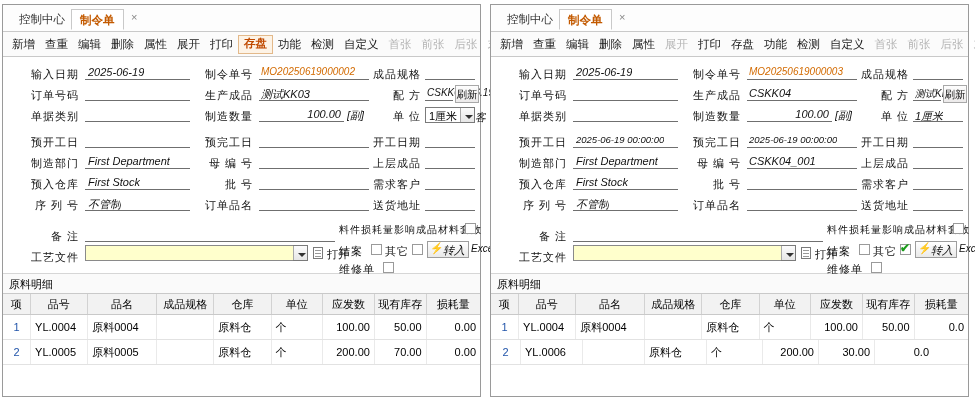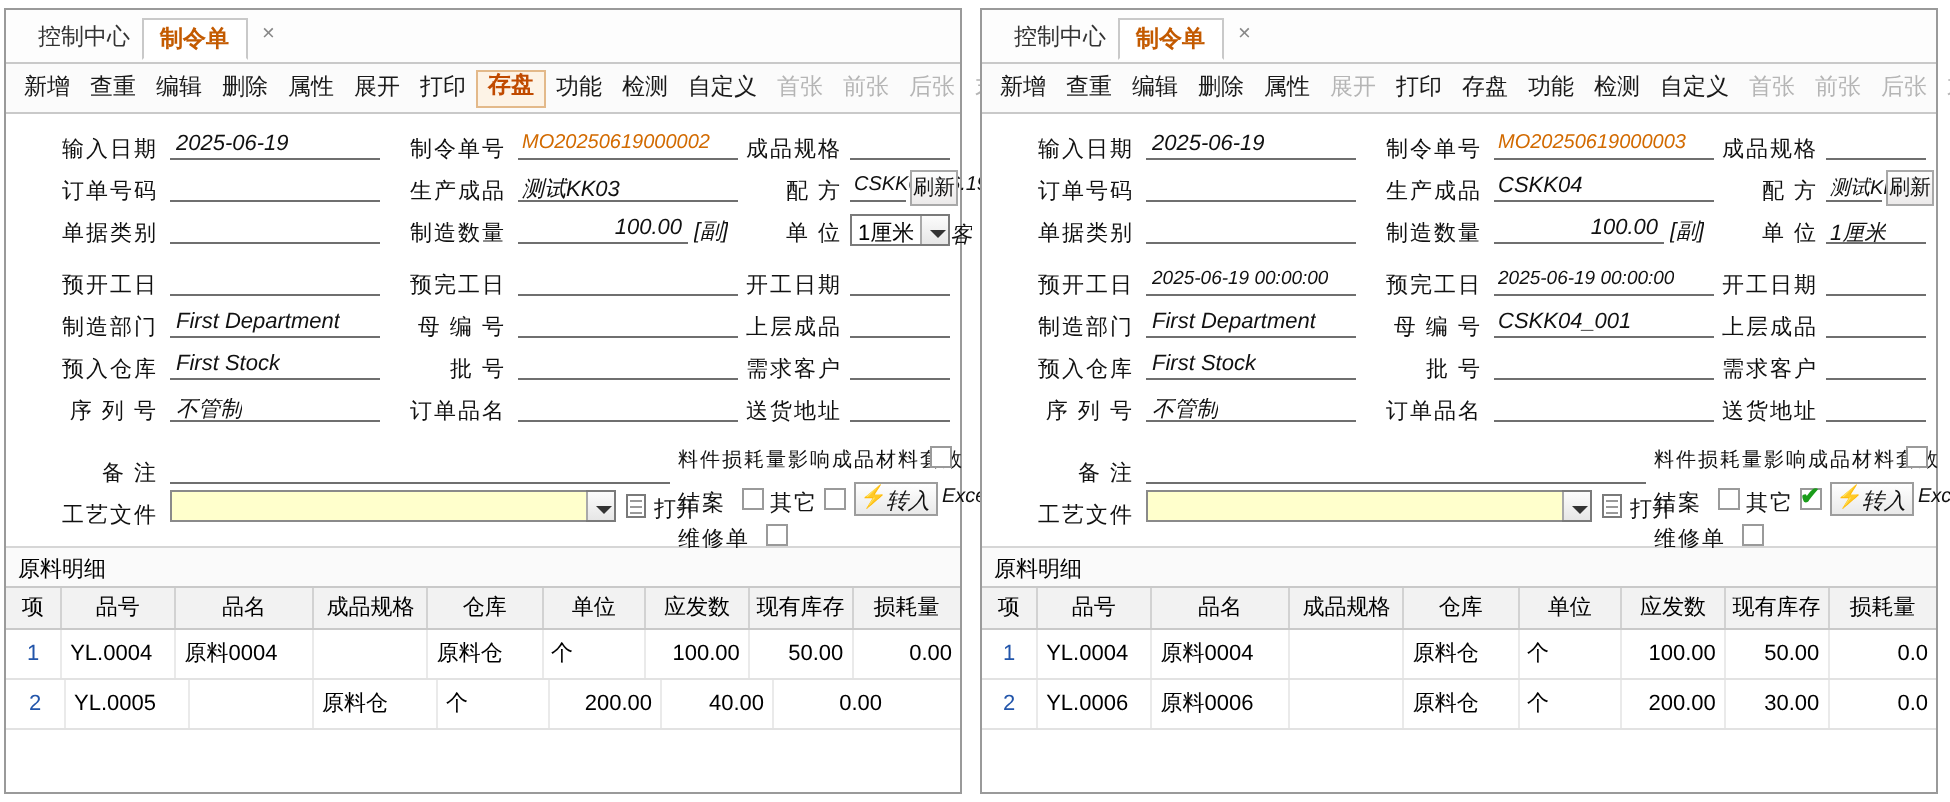--- a/index.html
+++ b/index.html
@@ -217,25 +217,26 @@
       <div class="gc l" style="width:62px;"></div>
       <div class="gc l" style="width:62px;">原料仓</div>
       <div class="gc l" style="width:56px;">个</div>
       <div class="gc r" style="width:56px;">100.00</div>
       <div class="gc r" style="width:56px;">50.00</div>
       <div class="gc r" style="width:58px;border-right:none;">0.00</div>
     </div>
     <div class="grow">
       <div class="gc c idx" style="width:30px;">2</div>
       <div class="gc l" style="width:62px;">YL.0005</div>
+      <div class="gc l" style="width:75px;">原料0005</div>
       <div class="gc l" style="width:62px;"></div>
       <div class="gc l" style="width:62px;">原料仓</div>
       <div class="gc l" style="width:56px;">个</div>
       <div class="gc r" style="width:56px;">200.00</div>
-      <div class="gc r" style="width:56px;">40.00</div>
+      <div class="gc r" style="width:56px;">70.00</div>
       <div class="gc r" style="width:58px;border-right:none;">0.00</div>
     </div>
   </div>
 
   <div class="panel right">
 
     <div class="tabstrip">
       <div class="tab inactive">控制中心</div>
       <div class="tab active">制令单</div>
       <div class="tab-close">×</div>
@@ -389,21 +390,20 @@
       <div class="gc l" style="width:62px;"></div>
       <div class="gc l" style="width:62px;">原料仓</div>
       <div class="gc l" style="width:56px;">个</div>
       <div class="gc r" style="width:56px;">100.00</div>
       <div class="gc r" style="width:56px;">50.00</div>
       <div class="gc r" style="width:58px;border-right:none;">0.0</div>
     </div>
     <div class="grow">
       <div class="gc c idx" style="width:30px;">2</div>
       <div class="gc l" style="width:62px;">YL.0006</div>
-      <div class="gc l" style="width:75px;">原料0006</div>
       <div class="gc l" style="width:62px;"></div>
       <div class="gc l" style="width:62px;">原料仓</div>
       <div class="gc l" style="width:56px;">个</div>
       <div class="gc r" style="width:56px;">200.00</div>
       <div class="gc r" style="width:56px;">30.00</div>
       <div class="gc r" style="width:58px;border-right:none;">0.0</div>
     </div>
   </div>
 
 </div>

